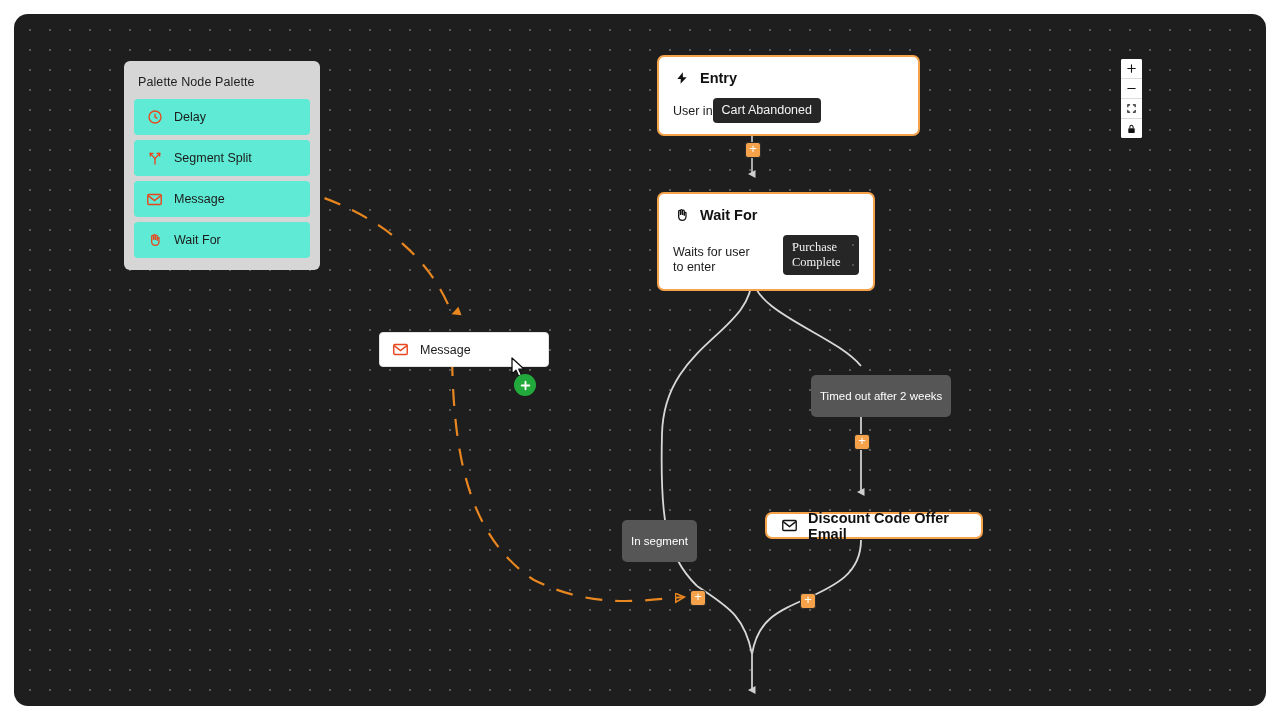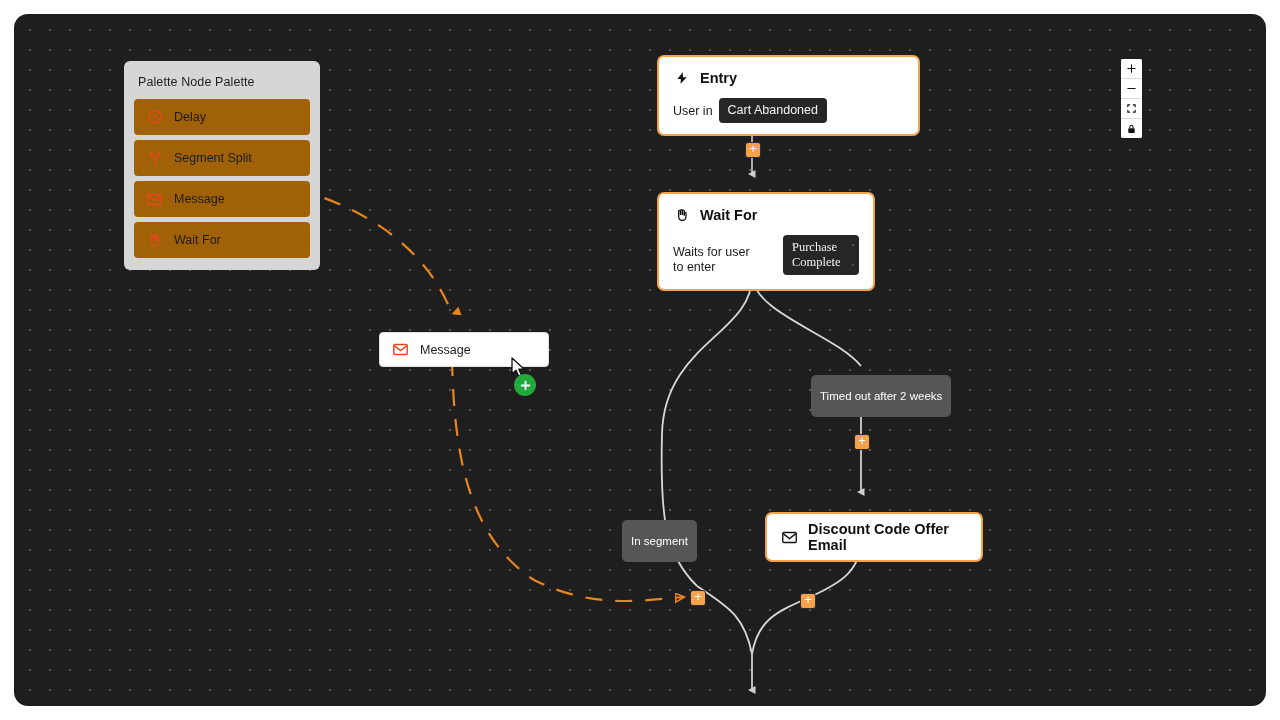--- a/index.html
+++ b/index.html
@@ -44,21 +44,21 @@
   #palette-title {
     font-size: 12.5px;
     color: #1f1f1f;
     padding: 4px 4px 10px 4px;
     letter-spacing: .1px;
   }
   .palette-item {
     display: flex;
     align-items: center;
     gap: 11px;
-    background: #a16207;
+    background: #5eead4;
     border-radius: 4px;
     height: 36px;
     padding: 0 12px;
     margin-bottom: 5px;
     box-sizing: border-box;
   }
   .palette-item:last-child { margin-bottom: 0; }
   .palette-item .pal-label {
     font-size: 12.5px;
     color: #1b1b1b;
@@ -81,21 +81,21 @@
     font-size: 14.5px;
     color: #111111;
   }
   .node-icon { width: 17px; height: 17px; display: flex; align-items: center; justify-content: center; }
 
   #node-entry {
     left: 643px; top: 41px; width: 263px; height: 81px;
     padding: 12px 14px 0 14px;
   }
   #node-entry .entry-row {
-    display: flex; align-items: center; gap: 6px;
+    display: flex; align-items: center; gap: 0;
     margin-top: 12px;
   }
   #node-entry .entry-label { font-size: 12.5px; color: #1b1b1b; }
 
   .chip {
     background: #262626;
     color: #f2f2f2;
     border-radius: 4px;
     font-size: 12.5px;
     padding: 5px 9px;
@@ -111,21 +111,21 @@
   #node-wait .wait-row {
     display: flex; align-items: flex-end; justify-content: space-between;
     margin-top: 12px;
   }
   #node-wait .wait-desc {
     font-size: 12.5px; color: #1b1b1b; line-height: 15px; width: 86px;
   }
   #node-wait .chip { width: 76px; box-sizing: border-box; font-family: Liberation Serif, serif; }
 
   #node-email {
-    left: 751px; top: 498px; width: 218px; height: 50px;
+    left: 751px; top: 498px; width: 218px; height: 27px;
     display: flex; align-items: center; padding: 0 14px;
   }
 
   
   #node-drag {
     position: absolute;
     left: 365px; top: 318px; width: 170px; height: 35px;
     background: #ffffff;
     border: 1px solid #e2e2e2;
     border-radius: 4px;

